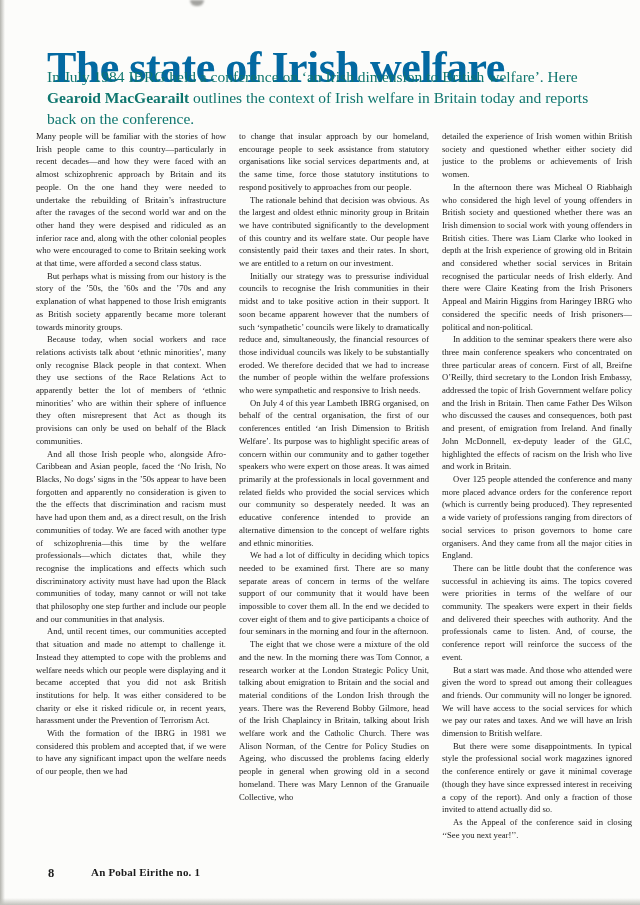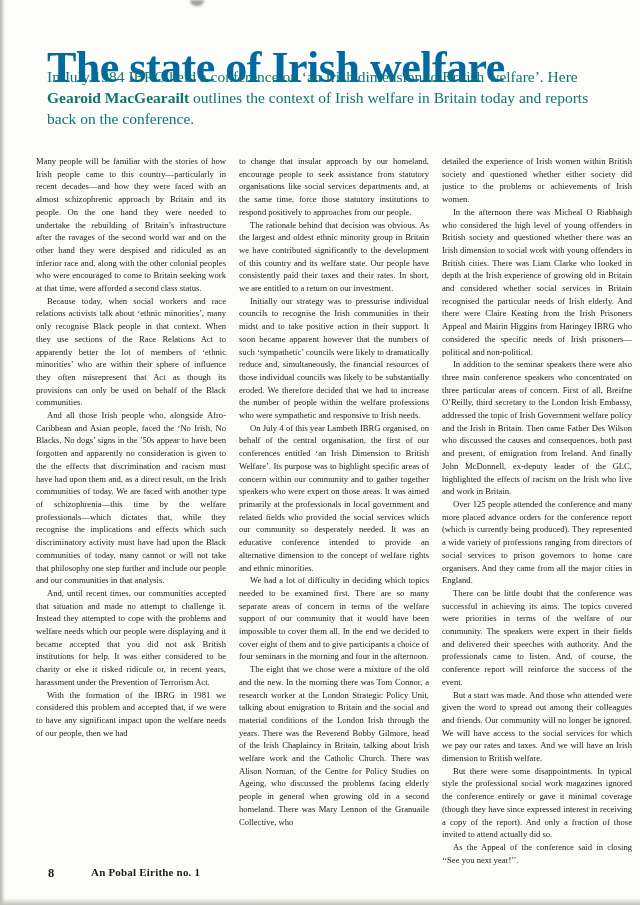--- a/index.html
+++ b/index.html
@@ -30,21 +30,21 @@
     position: absolute; left: 47px; top: 13px; width: 560px;
     font-size: 44px; font-weight: bold; letter-spacing: -0.5px;
     color: #0369a1; white-space: nowrap;
   }
   .standfirst {
     position: absolute; left: 47px; top: 66px; width: 556px;
     font-size: 15.5px; line-height: 21px; color: #0f766e;
   }
   .standfirst b { font-weight: bold; }
   .columns {
-    position: absolute; left: 36px; top: 155px; width: 596px; height: 748px;
+    position: absolute; left: 36px; top: 130px; width: 596px; height: 748px;
     display: flex; gap: 13px; overflow: hidden;
   }
   .col {
     width: 190px; height: 100%;
     font-size: 8.6px; line-height: 12.7px;
     text-align: justify; text-justify: inter-word;
     hyphens: none; overflow: hidden;
   }
   .col p { margin: 0; text-indent: 11px; }
   .col p:first-child { text-indent: 0; }
@@ -65,20 +65,21 @@
   <div class="edge-left"></div>
   <div class="smudge-top"></div>
 
   <h1 class="headline">The state of Irish welfare</h1>
 
   <div class="standfirst"><span>In July 1984 IBRG held a conference on ‘an Irish dimension to British welfare’. Here </span><b>Gearoid MacGearailt</b><span> outlines the context of Irish welfare in Britain today and reports back on the conference.</span></div>
 
   <div class="columns">
     <div class="col">
         <p>Many people will be familiar with the stories of how Irish people came to this country—particularly in recent decades—and how they were faced with an almost schizophrenic approach by Britain and its people. On the one hand they were needed to undertake the rebuilding of Britain’s infrastructure after the ravages of the second world war and on the other hand they were despised and ridiculed as an inferior race and, along with the other colonial peoples who were encouraged to come to Britain seeking work at that time, were afforded a second class status.</p>
+        <p>But perhaps what is missing from our history is the story of the ’50s, the ’60s and the ’70s and any explanation of what happened to those Irish emigrants as British society apparently became more tolerant towards minority groups.</p>
         <p>Because today, when social workers and race relations activists talk about ‘ethnic minorities’, many only recognise Black people in that context. When they use sections of the Race Relations Act to apparently better the lot of members of ‘ethnic minorities’ who are within their sphere of influence they often misrepresent that Act as though its provisions can only be used on behalf of the Black communities.</p>
         <p>And all those Irish people who, alongside Afro-Caribbean and Asian people, faced the ‘No Irish, No Blacks, No dogs’ signs in the ’50s appear to have been forgotten and apparently no consideration is given to the the effects that discrimination and racism must have had upon them and, as a direct result, on the Irish communities of today. We are faced with another type of schizophrenia—this time by the welfare professionals—which dictates that, while they recognise the implications and effects which such discriminatory activity must have had upon the Black communities of today, many cannot or will not take that philosophy one step further and include our people and our communities in that analysis.</p>
         <p>And, until recent times, our communities accepted that situation and made no attempt to challenge it. Instead they attempted to cope with the problems and welfare needs which our people were displaying and it became accepted that you did not ask British institutions for help. It was either considered to be charity or else it risked ridicule or, in recent years, harassment under the Prevention of Terrorism Act.</p>
         <p>With the formation of the IBRG in 1981 we considered this problem and accepted that, if we were to have any significant impact upon the welfare needs of our people, then we had</p>
       </div>
     <div class="col">
         <p>to change that insular approach by our homeland, encourage people to seek assistance from statutory organisations like social services departments and, at the same time, force those statutory institutions to respond positively to approaches from our people.</p>
         <p>The rationale behind that decision was obvious. As the largest and oldest ethnic minority group in Britain we have contributed significantly to the development of this country and its welfare state. Our people have consistently paid their taxes and their rates. In short, we are entitled to a return on our investment.</p>
         <p>Initially our strategy was to pressurise individual councils to recognise the Irish communities in their midst and to take positive action in their support. It soon became apparent however that the numbers of such ‘sympathetic’ councils were likely to dramatically reduce and, simultaneously, the financial resources of those individual councils was likely to be substantially eroded. We therefore decided that we had to increase the number of people within the welfare professions who were sympathetic and responsive to Irish needs.</p>
         <p>On July 4 of this year Lambeth IBRG organised, on behalf of the central organisation, the first of our conferences entitled ‘an Irish Dimension to British Welfare’. Its purpose was to highlight specific areas of concern within our community and to gather together speakers who were expert on those areas. It was aimed primarily at the professionals in local government and related fields who provided the social services which our community so desperately needed. It was an educative conference intended to provide an alternative dimension to the concept of welfare rights and ethnic minorities.</p>

